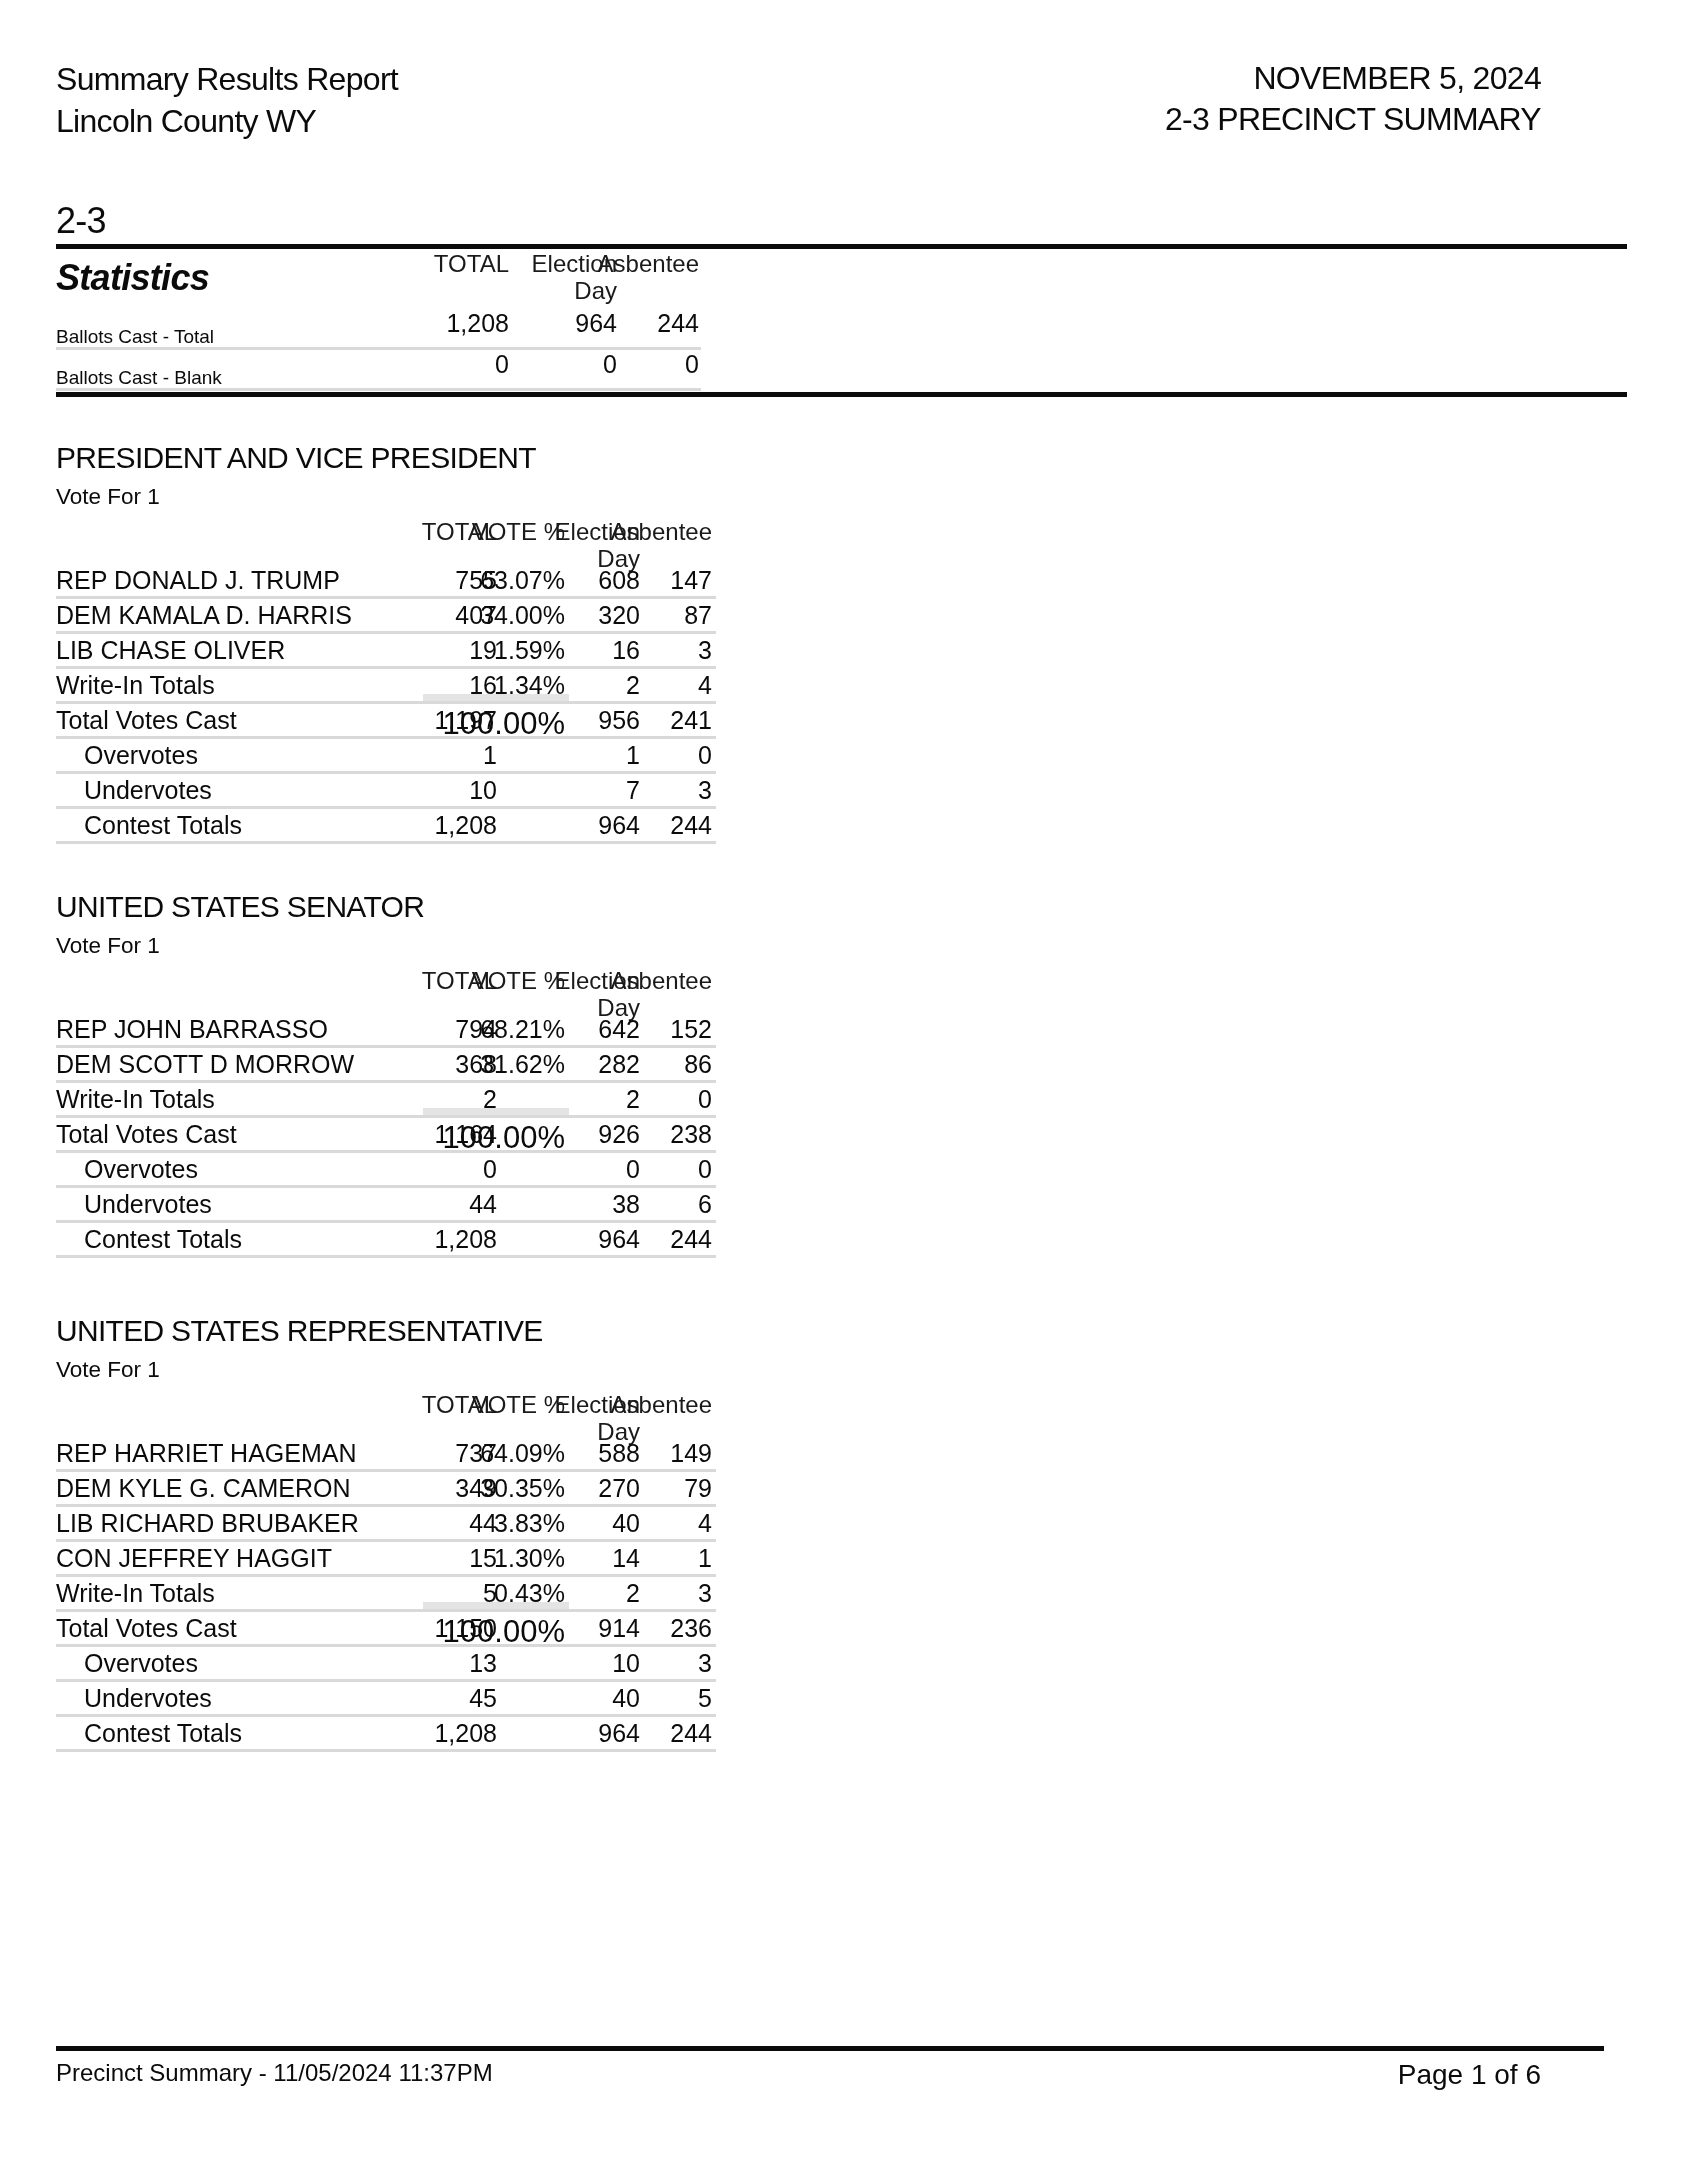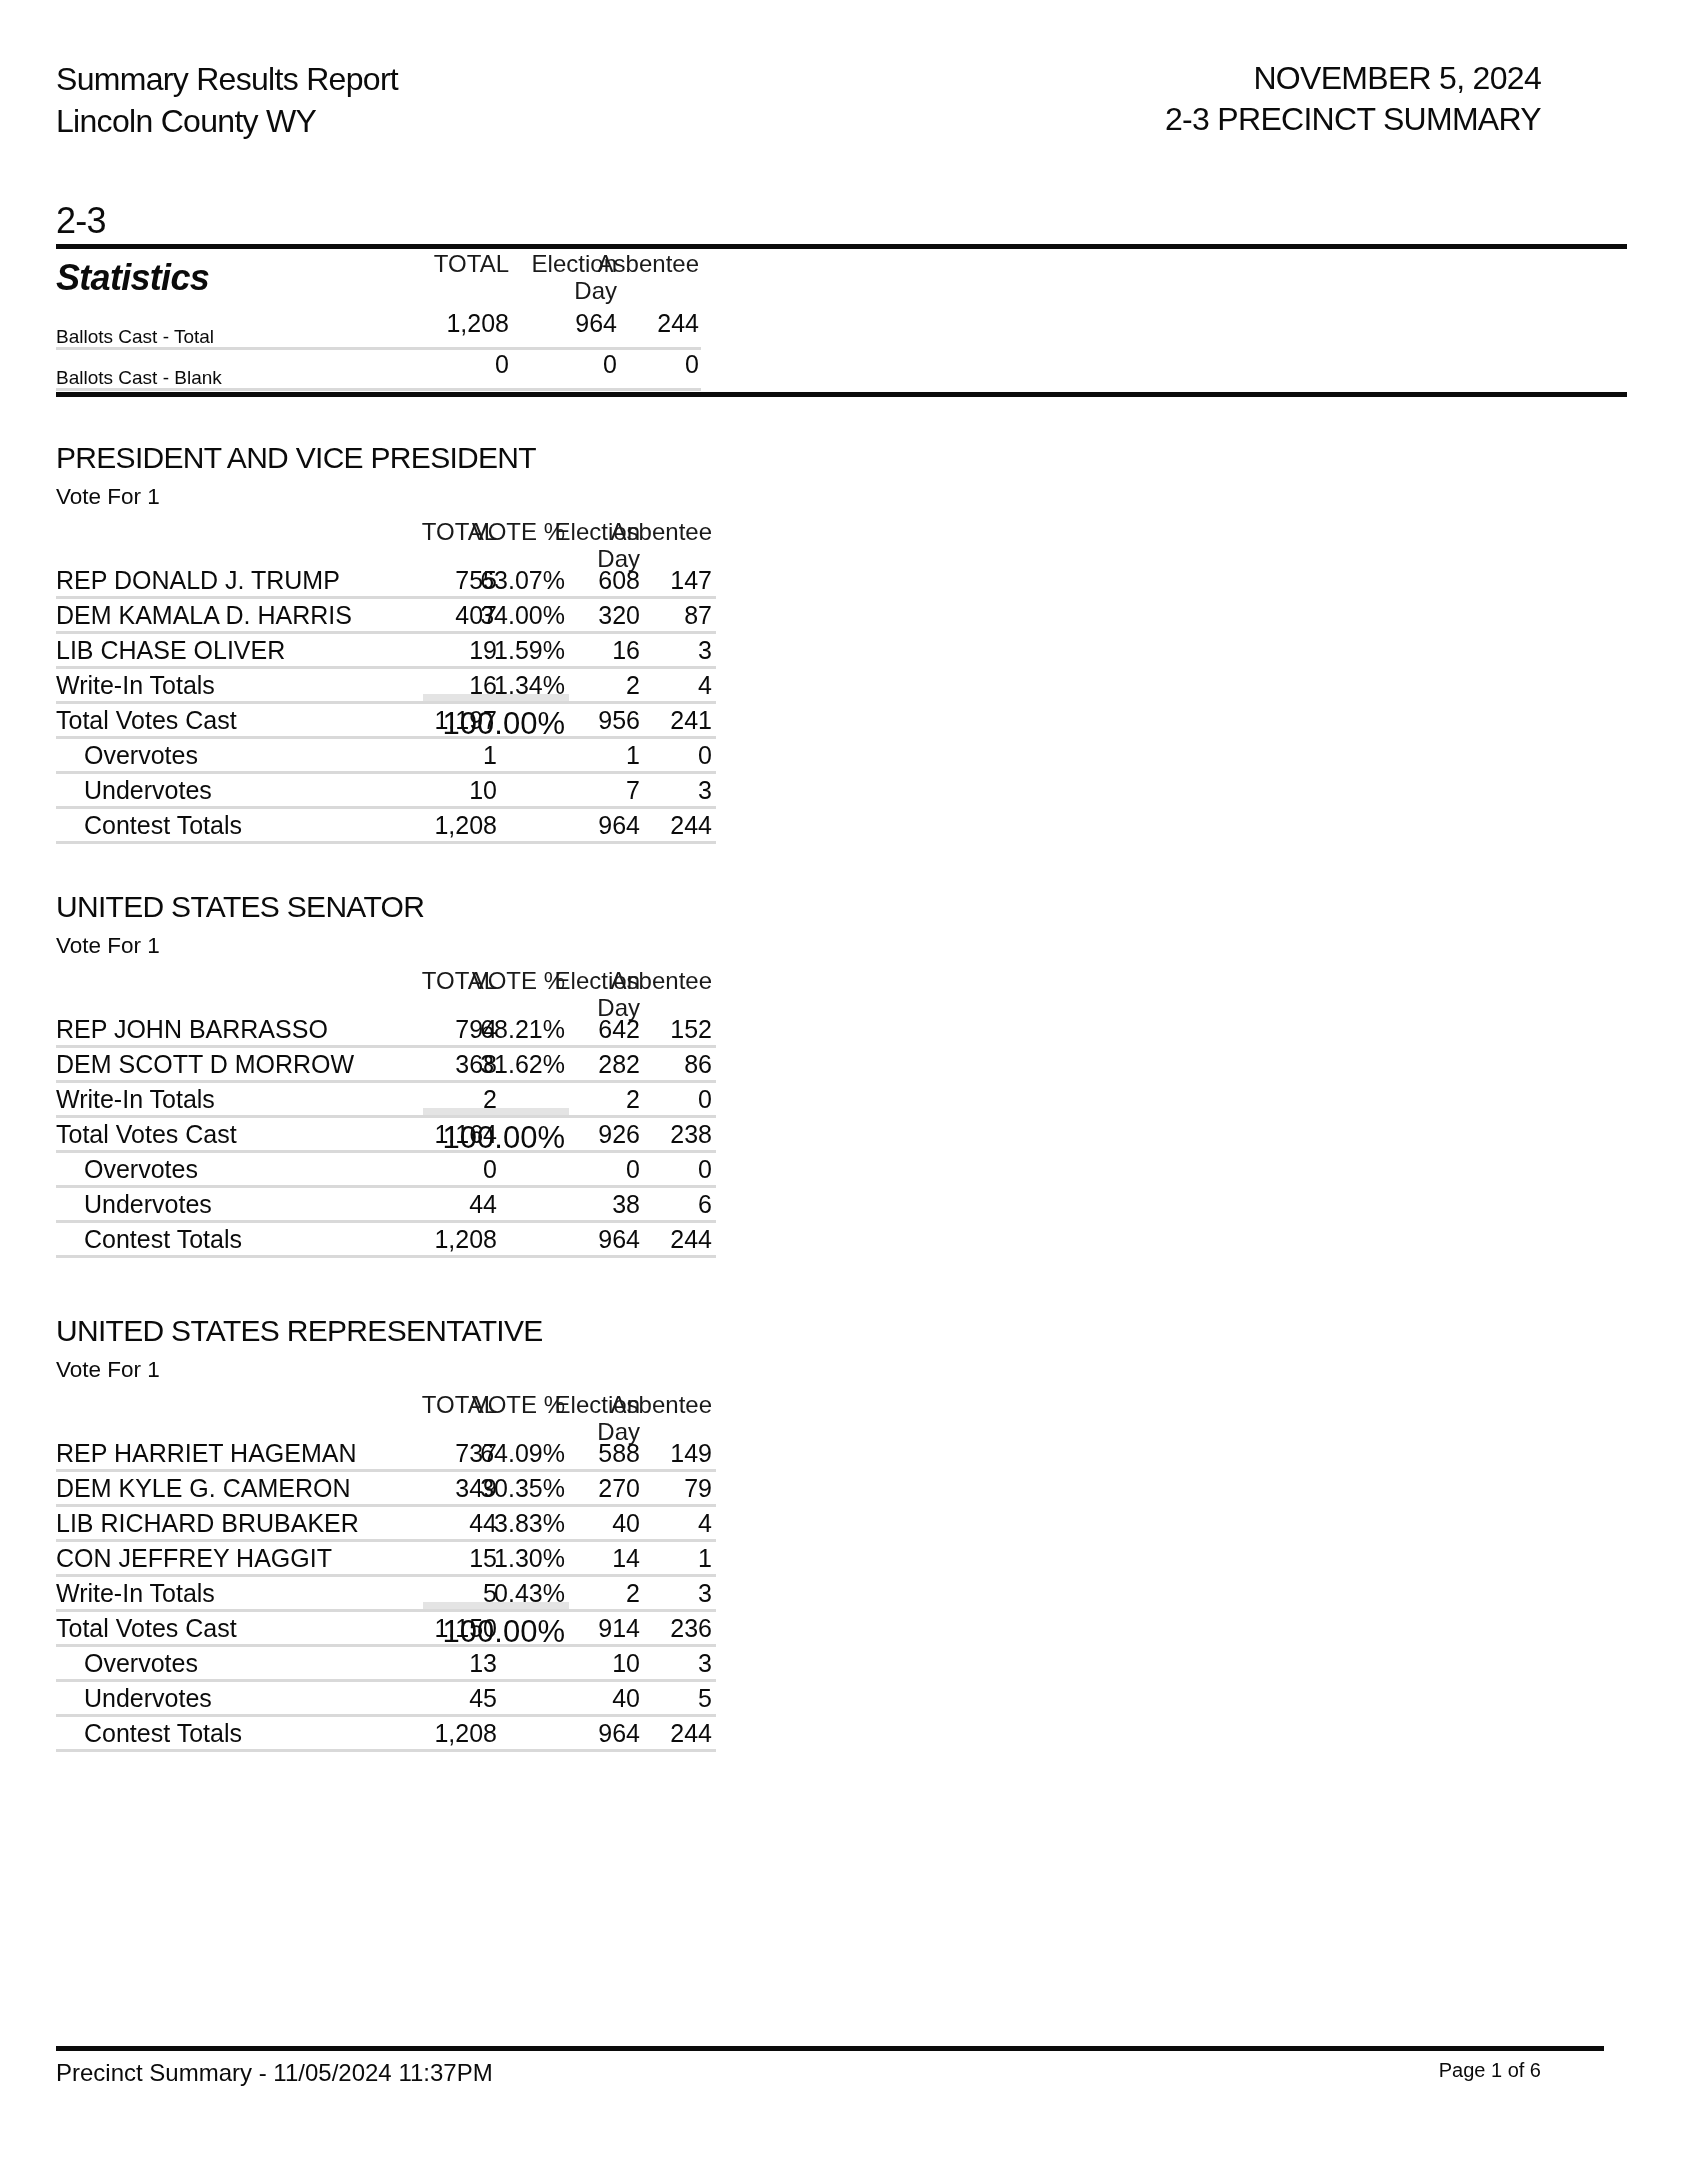--- a/index.html
+++ b/index.html
@@ -42,21 +42,21 @@
   .rows{position:absolute;left:0;top:167px;width:660px;}
   .row{position:relative;height:32px;border-bottom:3.3px solid #d9d9d9;font-size:25px;line-height:32px;}
   .row .lbl{position:absolute;left:0;white-space:nowrap;}
   .row.indent .lbl{left:28px;}
   .row .val{position:absolute;top:0;text-align:right;}
   .row .v-low{top:4px;font-size:31px;}
   .pctbar{position:absolute;left:367px;top:-10px;width:146px;height:7.3px;background:#e4e4e4;}
   
   .foot-rule{left:56px;top:2046px;width:1548px;height:4.6px;background:#0b0b0b;position:absolute;}
   .foot-left{left:56px;top:2059px;font-size:24px;}
-  .foot-right{right:146px;top:2059px;font-size:20px;text-align:right;}
+  .foot-right{right:146px;top:2059px;font-size:28px;text-align:right;}
 </style>
 </head>
 <body>
 
 <div id="page">
 
   <div class="abs hdr-left">
     <div>Summary Results Report</div>
     <div>Lincoln County WY</div>
   </div>

